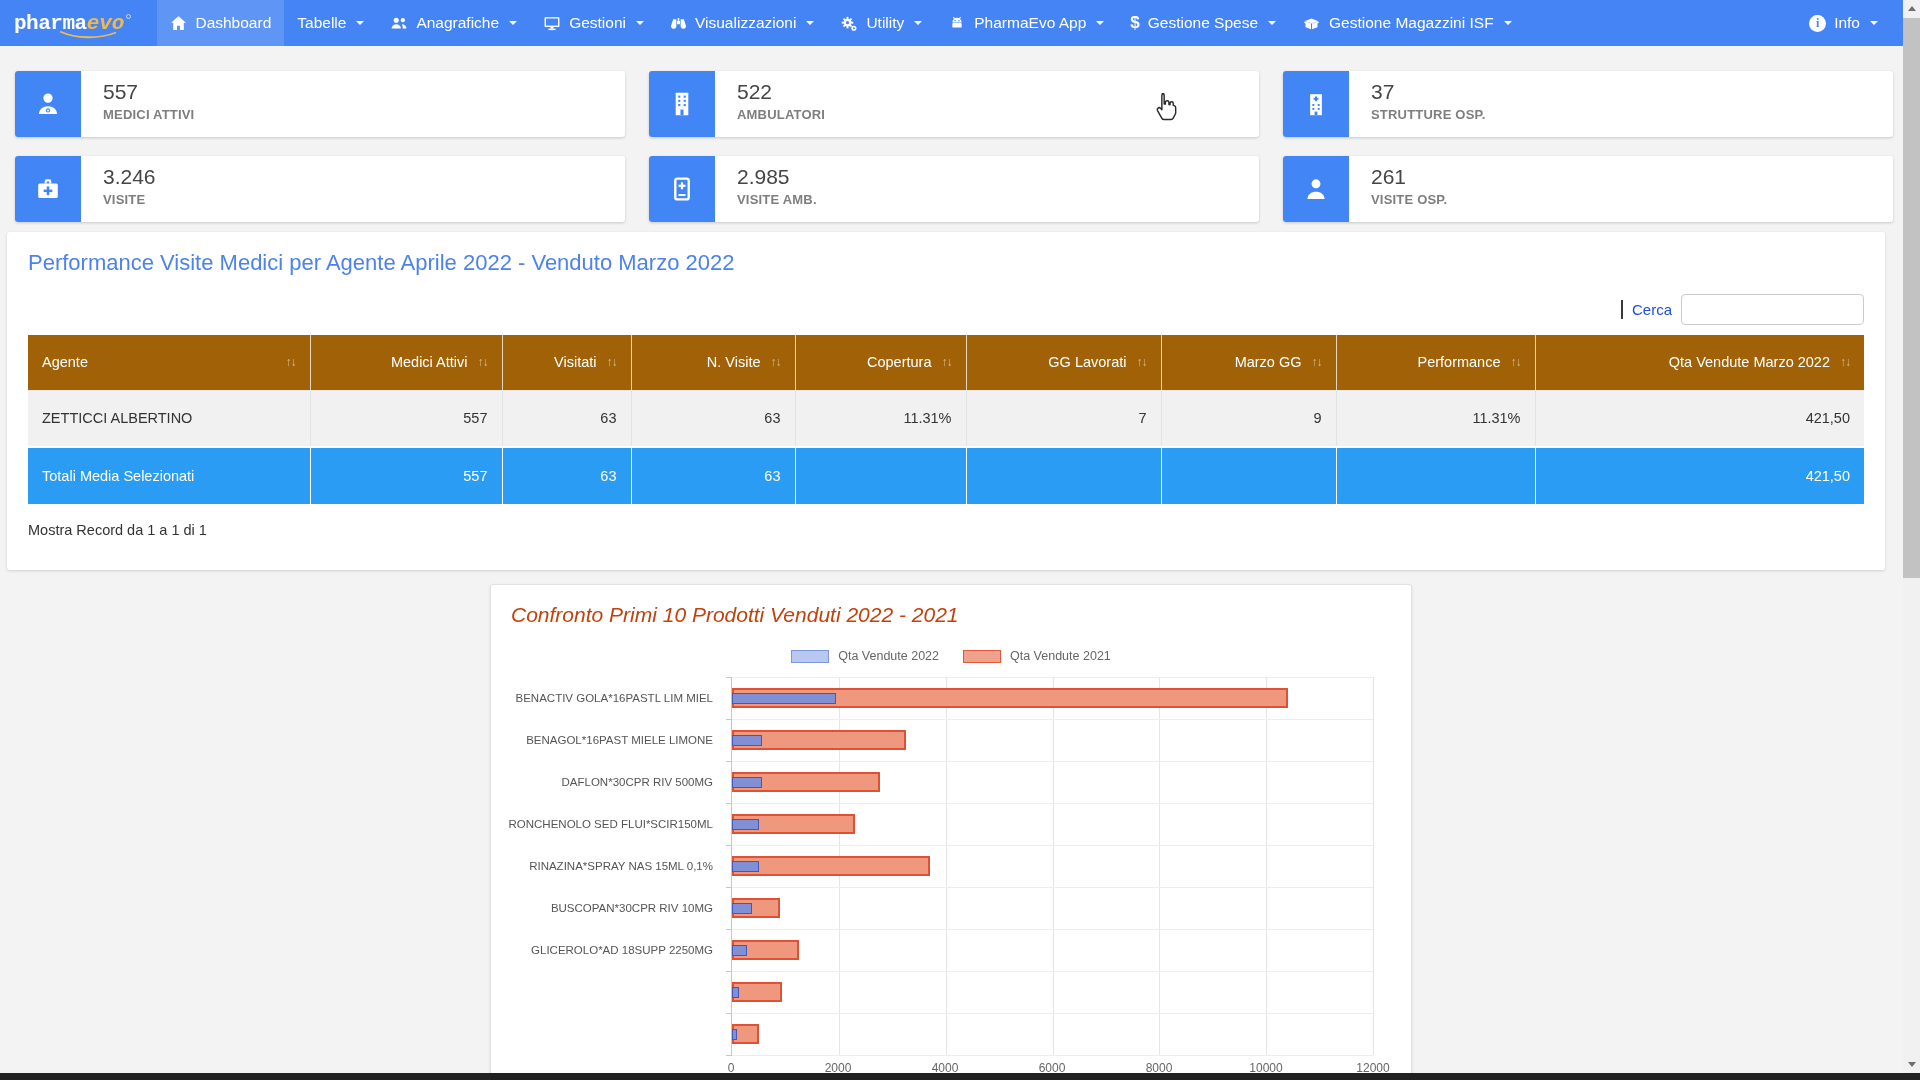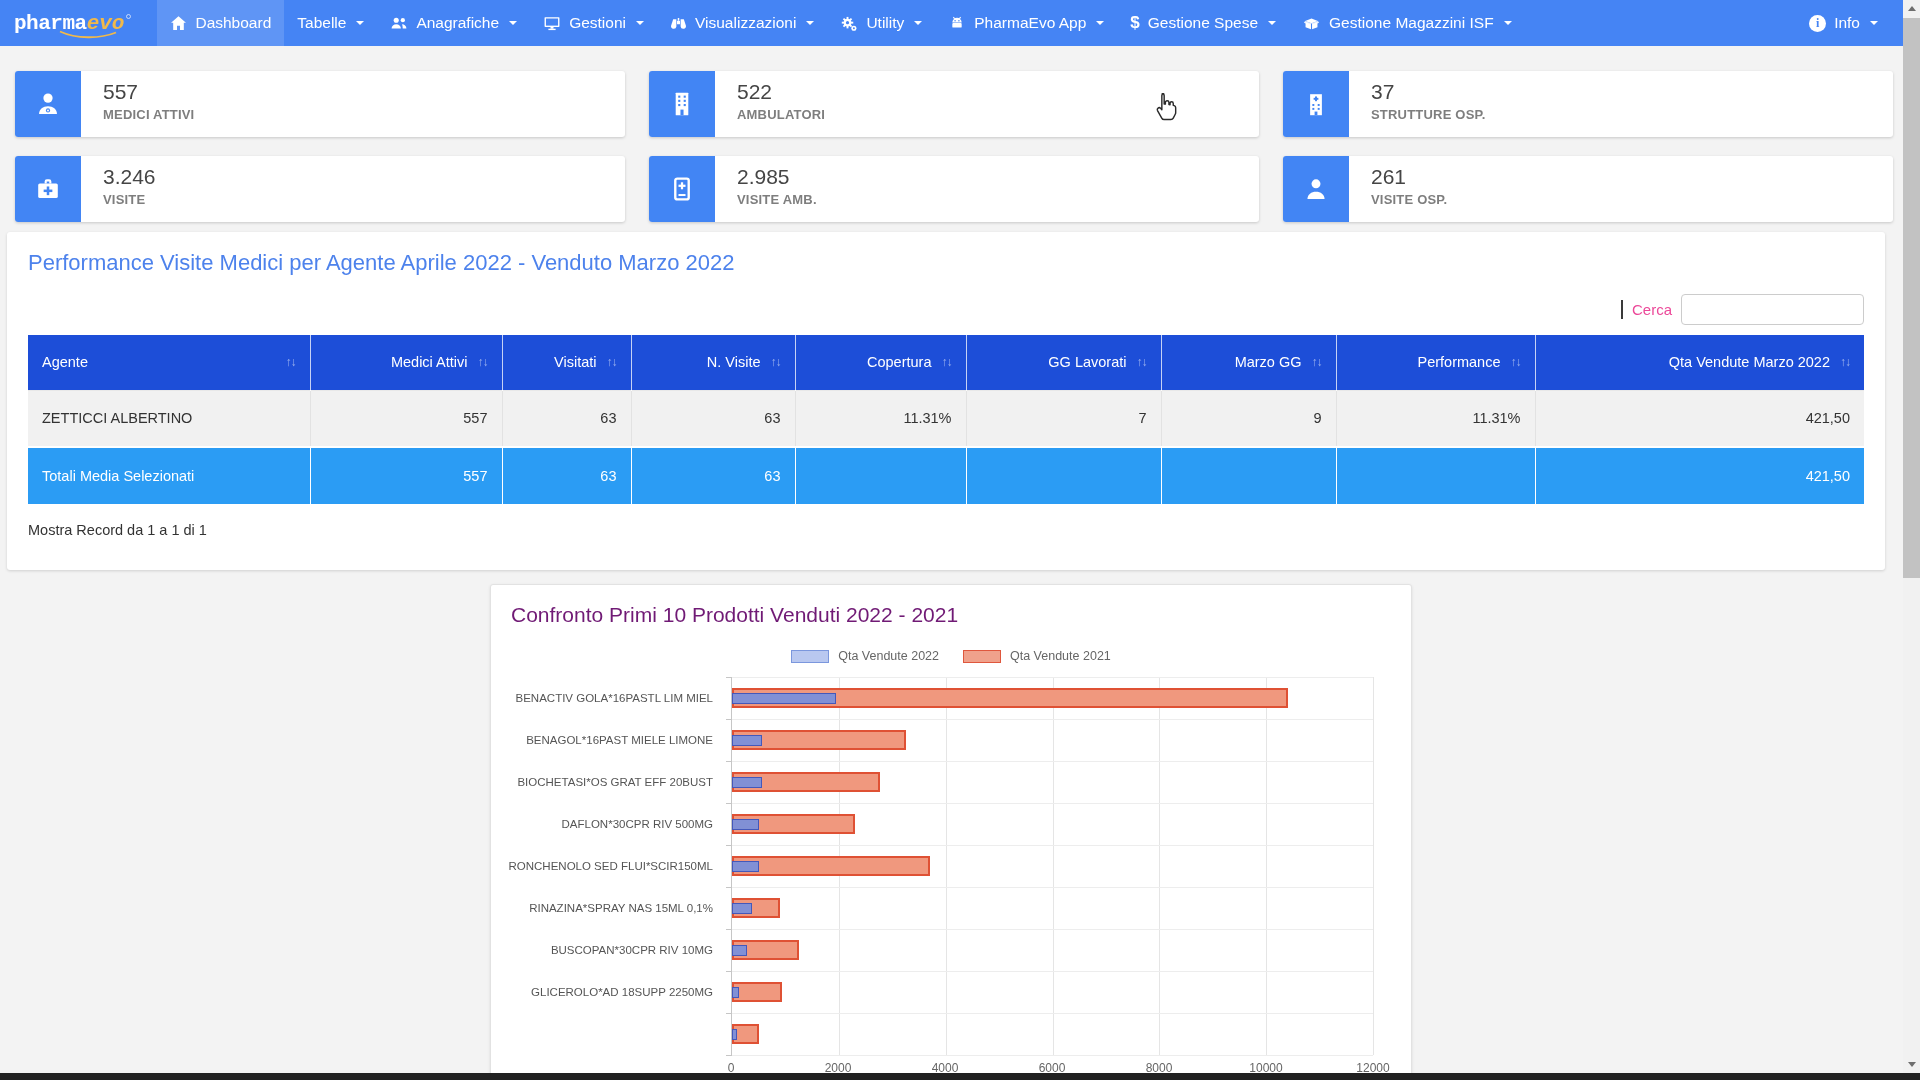--- a/index.html
+++ b/index.html
@@ -37,44 +37,44 @@
   .stat-text { padding:9px 0 0 22px; }
   .stat-value { font-size:21px; color:#454545; }
   .stat-label { font-size:13px; font-weight:bold; color:#7e7e7e; margin-top:3px; letter-spacing:.2px; }
 
   
   .panel { background:#fff; border-radius:3px; box-shadow:0 1px 3px rgba(0,0,0,.15); position:absolute; }
   .panel-perf { left:7px; top:232px; width:1878px; height:338px; }
   .panel-title { position:absolute; top:18px; left:21px; font-size:22px; color:#4d82ec; }
   .search-row { position:absolute; top:62px; right:21px; display:flex; align-items:center; gap:9px; }
   .ibeam { width:2px; height:19px; background:#3a3a3a; }
-  .search-label { font-size:15px; color:#ec4899; }
+  .search-label { font-size:15px; color:#1d4ed8; }
   .search-input { width:183px; height:31px; border:1px solid #ccc; border-radius:4px; background:#fff; padding:0 8px; font-size:14px; }
 
   table.perf { position:absolute; top:103px; left:21px; width:1836px; border-collapse:collapse; table-layout:fixed; }
-  table.perf th { background:#1d4ed8; color:#fff; font-weight:normal; font-size:14.5px;
+  table.perf th { background:#a16207; color:#fff; font-weight:normal; font-size:14.5px;
                   height:55px; padding:0 14px; border-right:1px solid rgba(255,255,255,.75); cursor:pointer; }
   table.perf th:last-child { border-right:none; }
   .th-inner { display:flex; align-items:center; justify-content:flex-end; gap:10px; }
   .th-inner.left { justify-content:space-between; }
   .sort-arrows { font-size:12px; color:rgba(255,255,255,.55); letter-spacing:-1px; }
   table.perf tbody td { background:#f1f1f1; color:#333; font-size:14.5px; height:57px; padding:0 14px;
                         text-align:right; border-right:1px solid #e2e2e2; border-top:1px solid #e8e8e8; }
   table.perf tbody td:first-child { text-align:left; }
   table.perf tbody td:last-child { border-right:none; }
   table.perf tfoot td { background:#2b9cf4; color:#fff; font-size:14.5px; height:57px; padding:0 14px;
                         text-align:right; border-right:1px solid #fff; border-top:2px solid #fff; }
   table.perf tfoot td:first-child { text-align:left; }
   table.perf tfoot td:last-child { border-right:none; }
   .table-footer { position:absolute; top:290px; left:21px; font-size:14.5px; color:#333; }
 
   
   .panel-chart { left:490px; top:584px; width:922px; height:500px; border:1px solid #e2e2e2;
                  box-shadow:0 1px 3px rgba(0,0,0,.10); overflow:hidden; }
-  .chart-title { position:absolute; top:18px; left:20px; font-size:21px; color:#701a75; }
+  .chart-title { position:absolute; top:18px; left:20px; font-size:21px; color:#c2410c;font-style:italic; }
   .legend { position:absolute; top:64px; left:0; right:0; display:flex; justify-content:center; gap:24px; }
   .legend-item { display:flex; align-items:center; gap:9px; font-size:12.5px; color:#666; cursor:pointer; }
   .legend-sw { width:38px; height:13px; border:1px solid; }
   .cat-labels { position:absolute; left:0; top:92px; width:232px; }
   .cat-label { height:42px; line-height:42px; text-align:right; padding-right:10px;
                font-size:11.5px; color:#555; white-space:nowrap; }
   .plot { position:absolute; left:240px; top:92px; width:642px; height:378px; border-left:1px solid #c6c6c6; }
   .gl { position:absolute; top:0; bottom:0; width:1px; background:#e5e5e5; }
   .hl { position:absolute; left:0; right:0; height:1px; background:#ededed; }
   .htick { position:absolute; left:-6px; width:6px; height:1px; background:#c6c6c6; }
@@ -449,21 +449,20 @@
         <div class="legend-text">Qta Vendute 2022</div>
       </div>
       <div class="legend-item">
         <div class="legend-sw" style="background: rgb(240, 161, 139); border-color: rgb(223, 87, 61);"></div>
         <div class="legend-text">Qta Vendute 2021</div>
       </div>
     </div>
   <div class="cat-labels">
       <div class="cat-label">BENACTIV GOLA*16PASTL LIM MIEL</div>
       <div class="cat-label">BENAGOL*16PAST MIELE LIMONE</div>
-      <div class="cat-label">BIOCHETASI*OS GRAT EFF 20BUST</div>
       <div class="cat-label">DAFLON*30CPR RIV 500MG</div>
       <div class="cat-label">RONCHENOLO SED FLUI*SCIR150ML</div>
       <div class="cat-label">RINAZINA*SPRAY NAS 15ML 0,1%</div>
       <div class="cat-label">BUSCOPAN*30CPR RIV 10MG</div>
       <div class="cat-label">GLICEROLO*AD 18SUPP 2250MG</div>
     </div>
   <div class="plot">
       <div class="gl" style="left: 16.6667%;"></div>
       <div class="gl" style="left: 33.3333%;"></div>
       <div class="gl" style="left: 50%;"></div>

